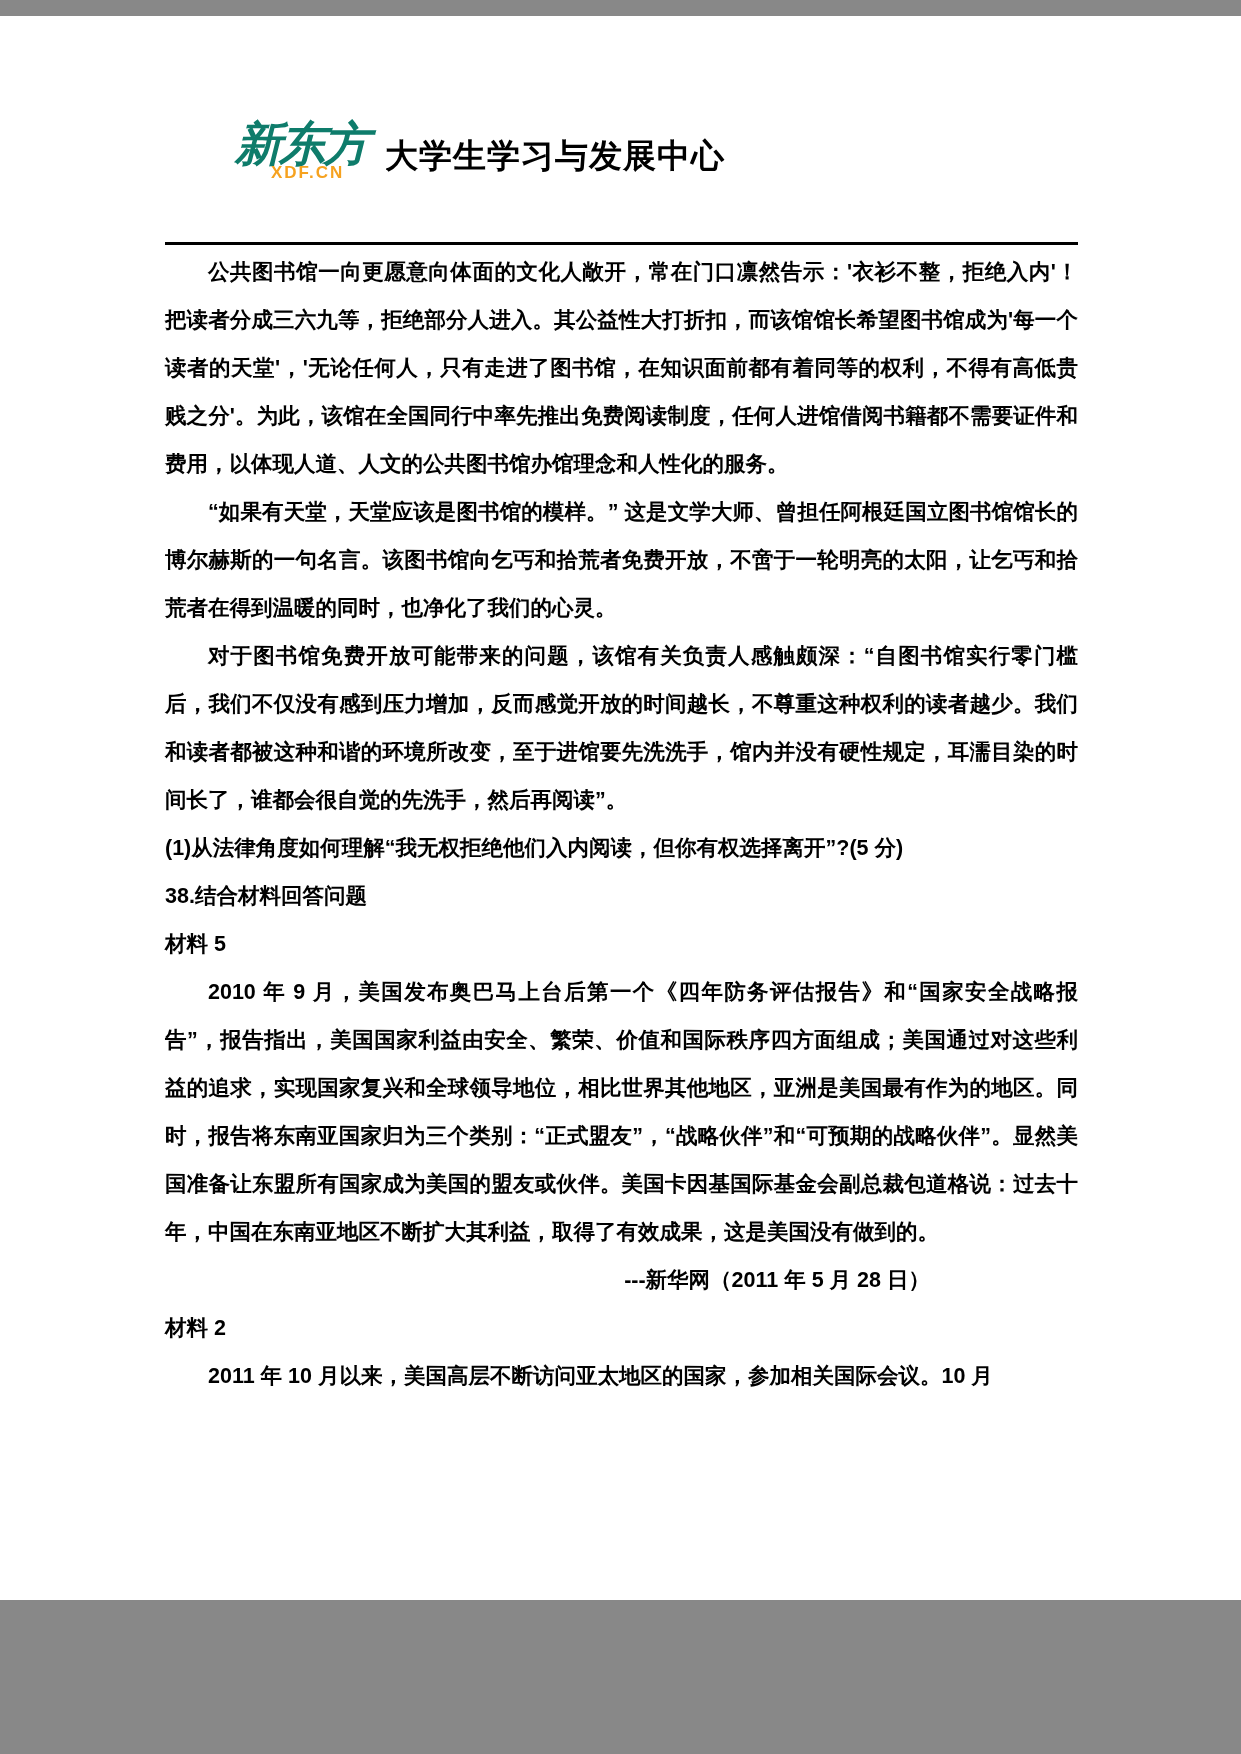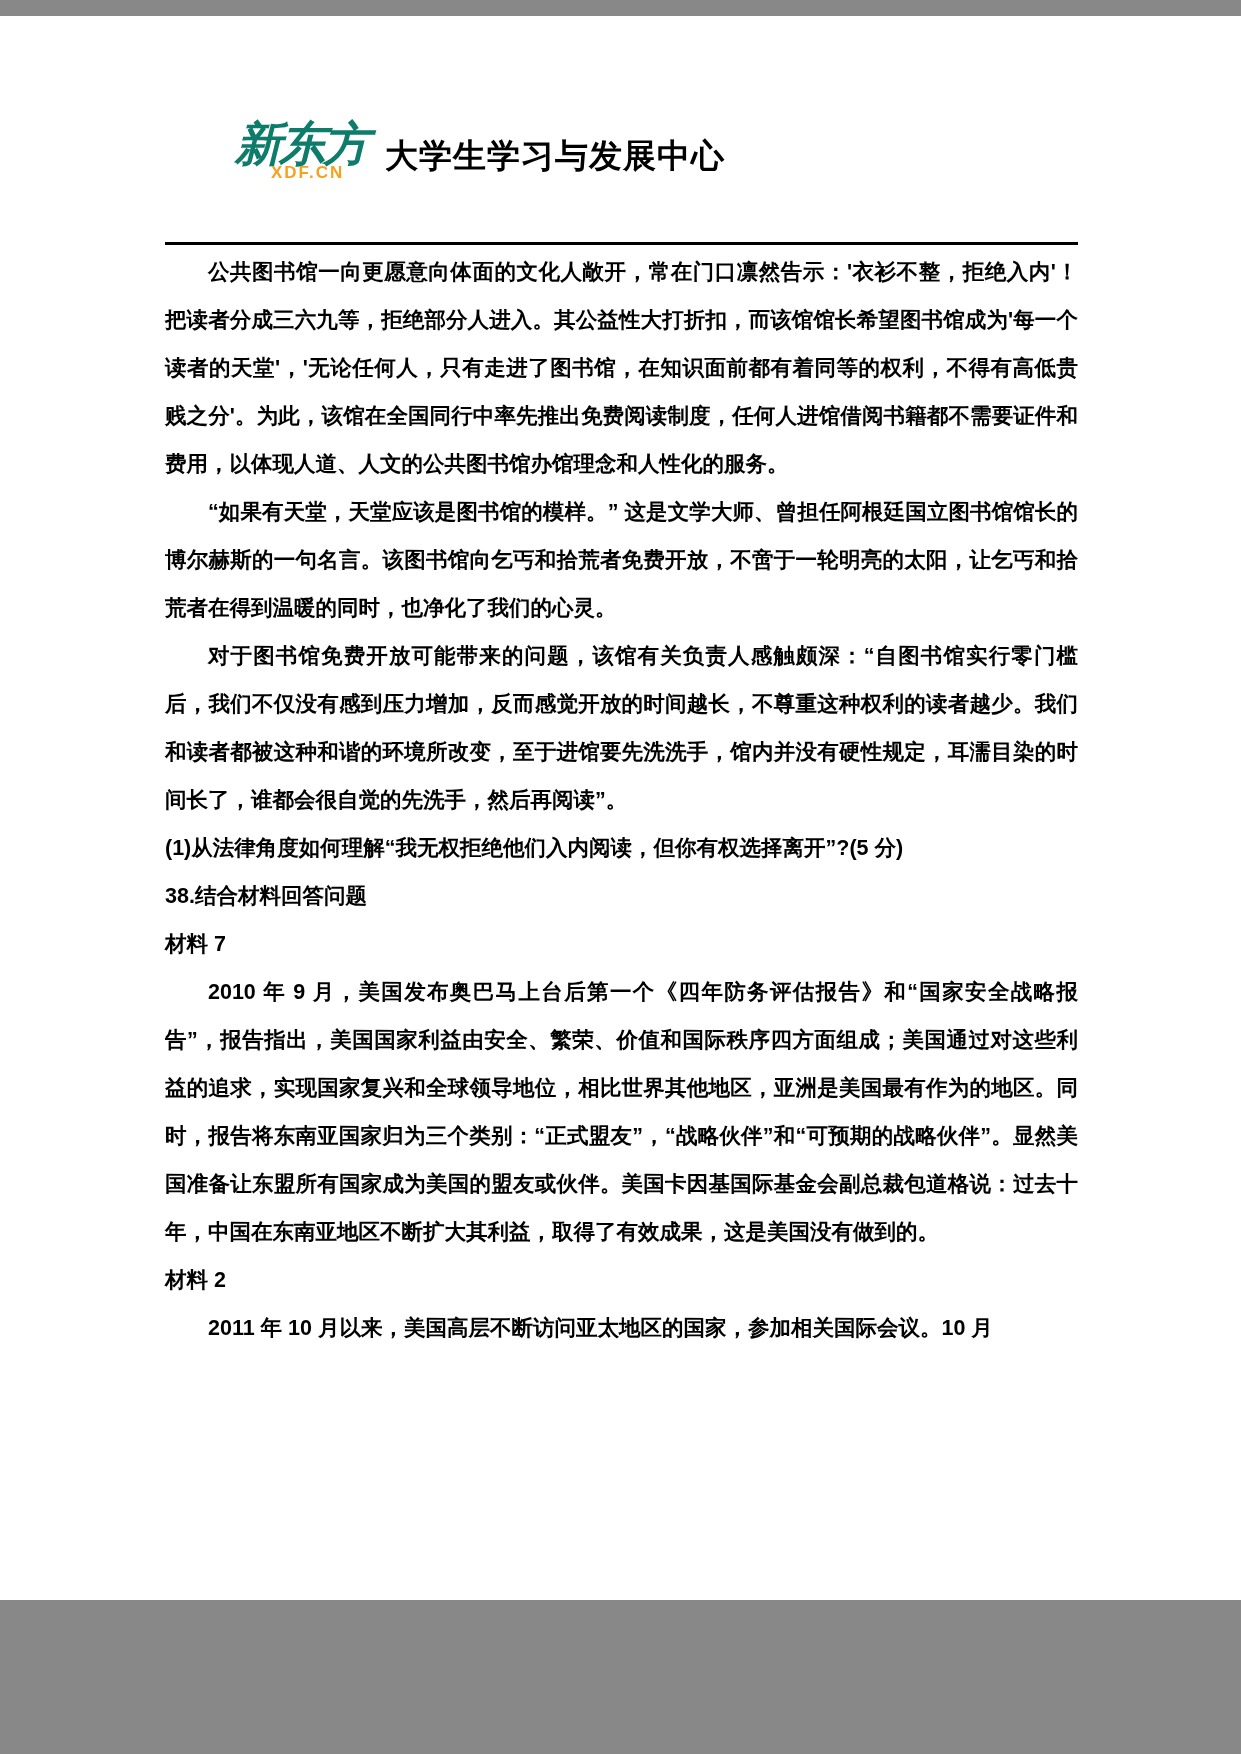--- a/index.html
+++ b/index.html
@@ -71,20 +71,21 @@
   </div>
 
   <div class="rule"></div>
 
   <div class="content">
     <p class="indent">公共图书馆一向更愿意向体面的文化人敞开，常在门口凛然告示：'衣衫不整，拒绝入内'！把读者分成三六九等，拒绝部分人进入。其公益性大打折扣，而该馆馆长希望图书馆成为'每一个读者的天堂'，'无论任何人，只有走进了图书馆，在知识面前都有着同等的权利，不得有高低贵贱之分'。为此，该馆在全国同行中率先推出免费阅读制度，任何人进馆借阅书籍都不需要证件和费用，以体现人道、人文的公共图书馆办馆理念和人性化的服务。</p>
     <p class="indent">“如果有天堂，天堂应该是图书馆的模样。” 这是文学大师、曾担任阿根廷国立图书馆馆长的博尔赫斯的一句名言。该图书馆向乞丐和拾荒者免费开放，不啻于一轮明亮的太阳，让乞丐和拾荒者在得到温暖的同时，也净化了我们的心灵。</p>
     <p class="indent">对于图书馆免费开放可能带来的问题，该馆有关负责人感触颇深：“自图书馆实行零门槛后，我们不仅没有感到压力增加，反而感觉开放的时间越长，不尊重这种权利的读者越少。我们和读者都被这种和谐的环境所改变，至于进馆要先洗洗手，馆内并没有硬性规定，耳濡目染的时间长了，谁都会很自觉的先洗手，然后再阅读”。</p>
     <p>(1)从法律角度如何理解“我无权拒绝他们入内阅读，但你有权选择离开”?(5 分)</p>
     <p>38.结合材料回答问题</p>
-    <p>材料 7</p>
+    <p>材料 5</p>
     <p class="indent">2010 年 9 月，美国发布奥巴马上台后第一个《四年防务评估报告》和“国家安全战略报告”，报告指出，美国国家利益由安全、繁荣、价值和国际秩序四方面组成；美国通过对这些利益的追求，实现国家复兴和全球领导地位，相比世界其他地区，亚洲是美国最有作为的地区。同时，报告将东南亚国家归为三个类别：“正式盟友”，“战略伙伴”和“可预期的战略伙伴”。显然美国准备让东盟所有国家成为美国的盟友或伙伴。美国卡因基国际基金会副总裁包道格说：过去十年，中国在东南亚地区不断扩大其利益，取得了有效成果，这是美国没有做到的。</p>
+    <p class="source-right">---新华网（2011 年 5 月 28 日）</p>
     <p>材料 2</p>
     <p class="indent">2011 年 10 月以来，美国高层不断访问亚太地区的国家，参加相关国际会议。10 月</p>
   </div>
 
 
 </div>
 
 </body></html>

